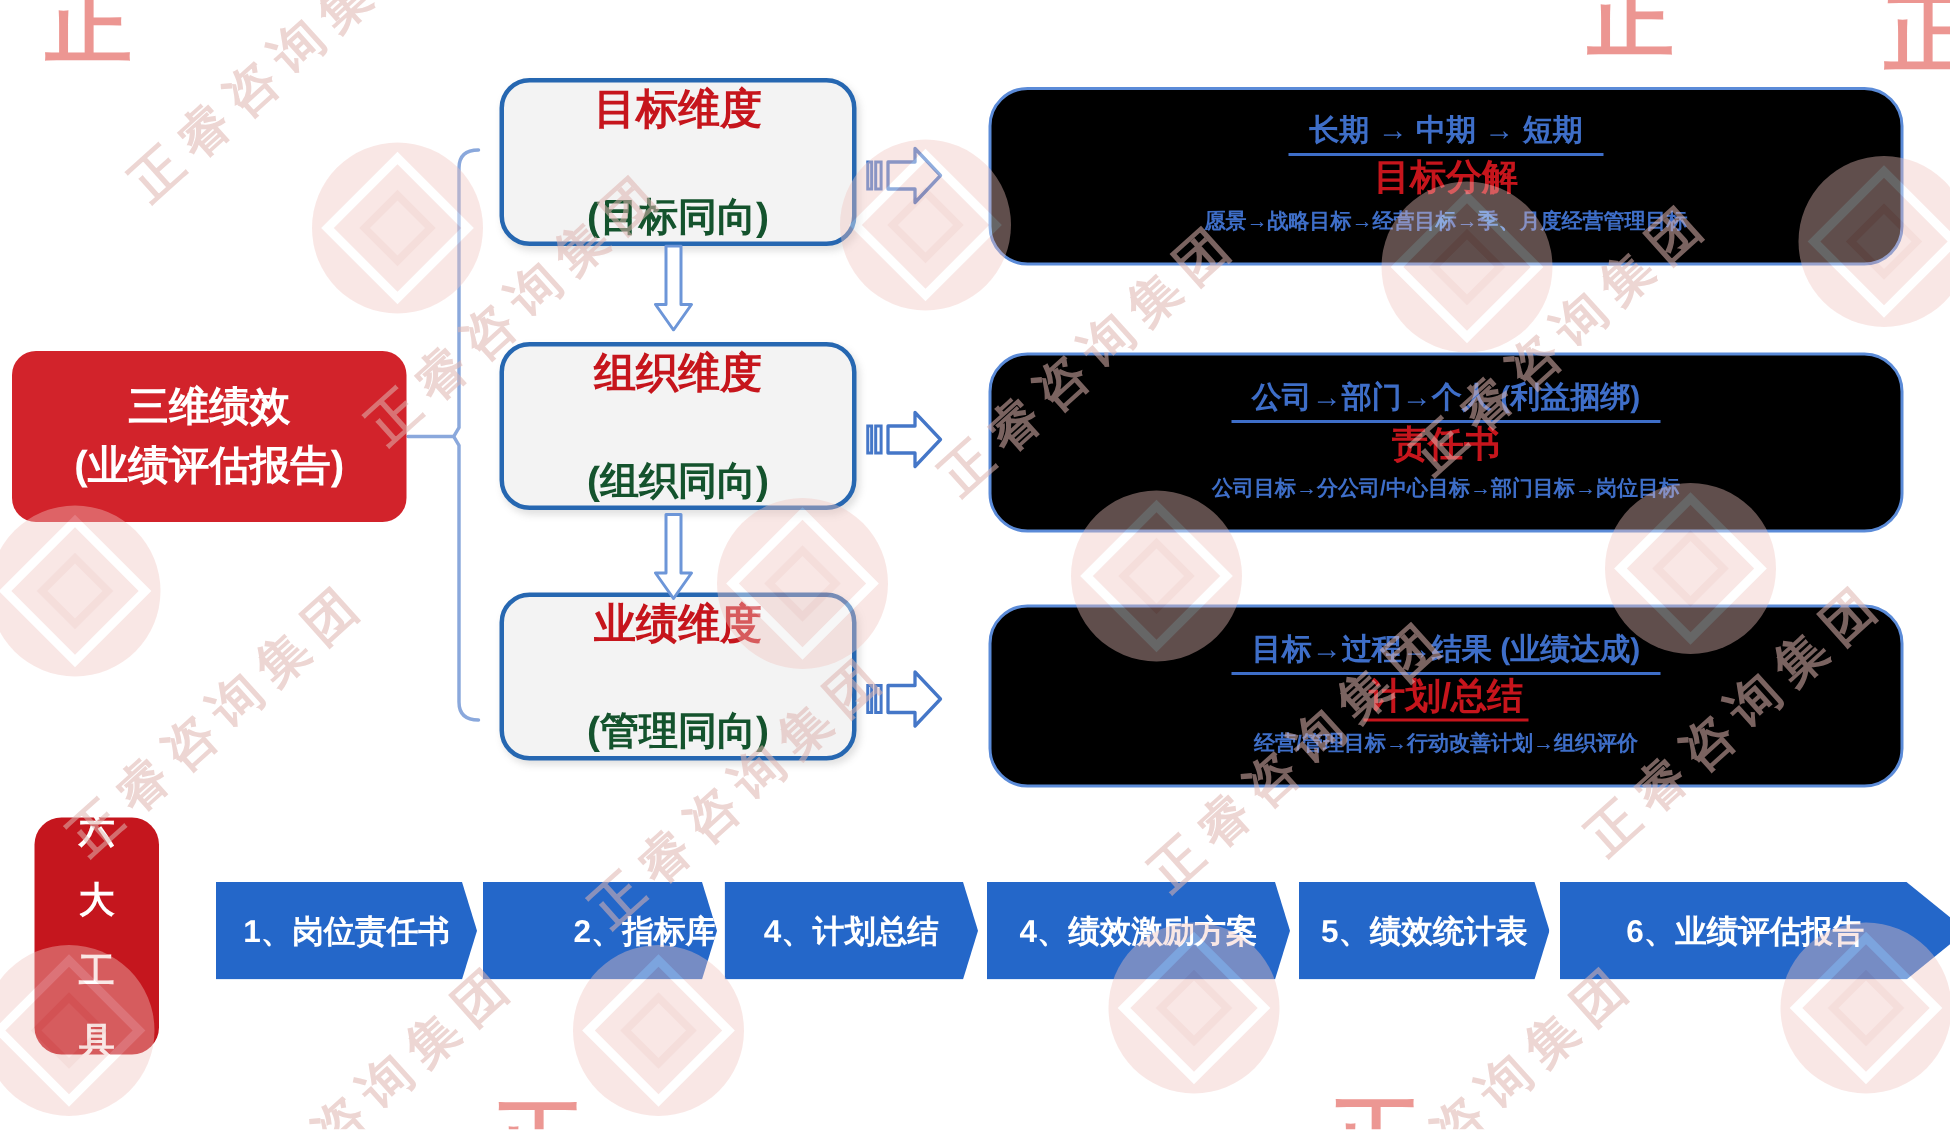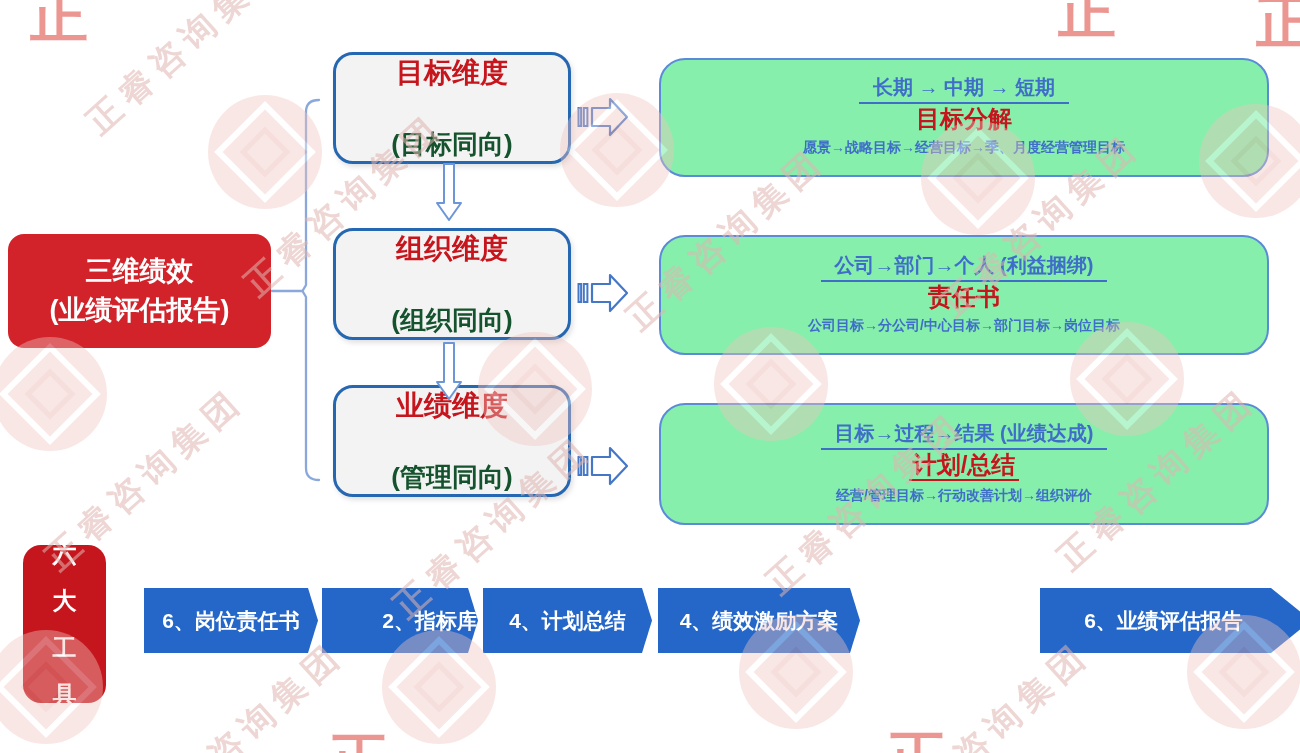--- a/index.html
+++ b/index.html
@@ -22,21 +22,21 @@
     left:333px; width:232px; height:106px; background:#F3F3F3;
     border:3.5px solid #2667B1; border-radius:20px;
     display:flex; flex-direction:column; align-items:center; justify-content:center;
     text-align:center; z-index:2; box-shadow:2px 3px 5px rgba(120,120,120,0.22);gap:34px;
   }
   .dim-title { font-size:28px; font-weight:bold; color:#C6151C; line-height:38px; }
   .dim-sub   { font-size:26px; font-weight:bold; color:#14532d; line-height:36px; }
 
   
   .detail-box {
-    left:659px; width:606px; background:#86efac;
+    left:659px; width:606px; background:#000000;
     border:2.5px solid #5B8BD8; border-radius:26px;
     display:flex; flex-direction:column; align-items:center; justify-content:center;
     text-align:center; z-index:2;
   }
   .d-line1 { font-size:20px; font-weight:bold; color:#3E6EC8; line-height:29px;
              border-bottom:2px solid #3E6EC8; padding:0 14px; }
   .d-line2 { font-size:24px; font-weight:bold; color:#C6151C; line-height:29px; }
   .d-line2.underlined { border-bottom:2px solid #C6151C; padding:0 4px; }
   .d-line3 { font-size:14px; font-weight:bold; color:#3E6EC8; line-height:29px; }
 
@@ -104,21 +104,21 @@
   <div class="abs dim-box" style="top:52px;">
     <div class="dim-title">目标维度</div>
     <div class="dim-sub">(目标同向)</div>
   </div>
 
   <div class="abs dim-box" style="top:228px;">
     <div class="dim-title">组织维度</div>
     <div class="dim-sub">(组织同向)</div>
   </div>
 
-  <div class="abs dim-box" style="top:385px;">
+  <div class="abs dim-box" style="top:395px;">
     <div class="dim-title">业绩维度</div>
     <div class="dim-sub">(管理同向)</div>
   </div>
 
   <svg class="shape abs" style="left:436px; top:163px; z-index:2;" width="26" height="58" viewBox="0 0 26 58">
     <path d="M 8 1 L 18 1 L 18 40 L 25 40 L 13 57 L 1 40 L 8 40 Z" fill="#ffffff" stroke="#6D96D8" stroke-width="2" stroke-linejoin="round"></path>
   </svg>
   <svg class="shape abs" style="left:436px; top:342px; z-index:2;" width="26" height="58" viewBox="0 0 26 58">
     <path d="M 8 1 L 18 1 L 18 40 L 25 40 L 13 57 L 1 40 L 8 40 Z" fill="#ffffff" stroke="#6D96D8" stroke-width="2" stroke-linejoin="round"></path>
   </svg>
@@ -155,30 +155,33 @@
     <div class="d-line1">目标→过程→结果   (业绩达成)</div>
     <div class="d-line2 underlined">计划/总结</div>
     <div class="d-line3">经营/管理目标→行动改善计划→组织评价</div>
   </div>
 
   <div class="abs tools-box">
     <div class="tools-label">六大工具</div>
   </div>
 
   <div class="abs bar-item" style="left:144px; width:174px;">
-    <span>6、岗位责任书</span>
+    <span>1、岗位责任书</span>
   </div>
   <div class="abs bar-item" style="left:322px; width:156px;justify-content:flex-end;">
     <span>2、指标库</span>
   </div>
   <div class="abs bar-item" style="left:483px; width:169px;">
     <span>4、计划总结</span>
   </div>
   <div class="abs bar-item" style="left:658px; width:202px;">
     <span>4、绩效激励方案</span>
+  </div>
+  <div class="abs bar-item" style="left:866px; width:167px;">
+    <span>5、绩效统计表</span>
   </div>
   <div class="abs bar-item last" style="left:1040px; width:247px;">
     <span>6、业绩评估报告</span>
   </div>
 
   <div class="wm-layer">
 
     <div class="wm-circle" style="left:208px; top:95px;">
         <div class="dia"></div>
         <div class="dia2"></div>

